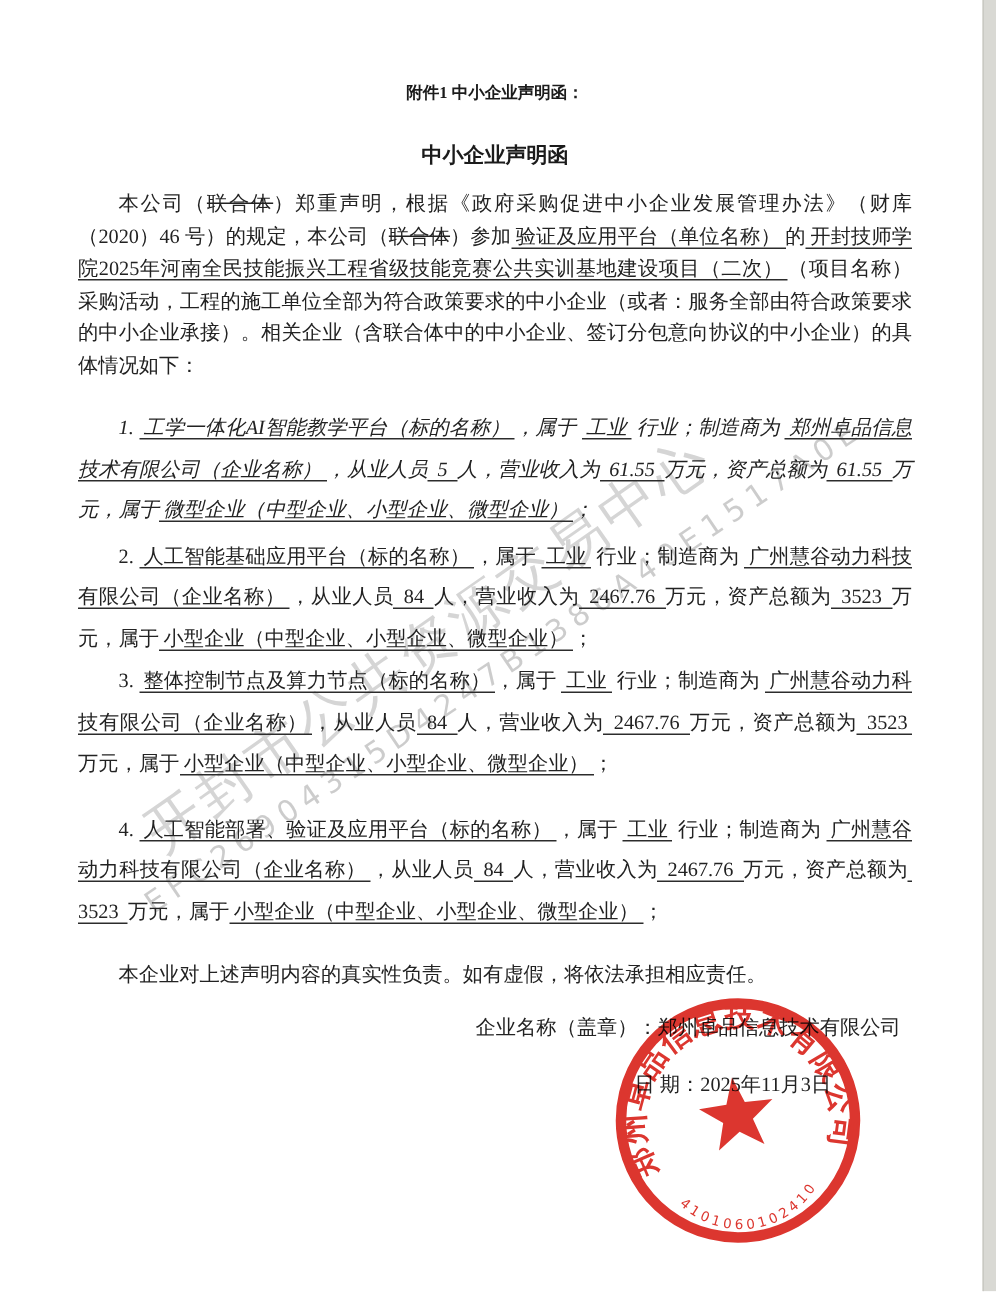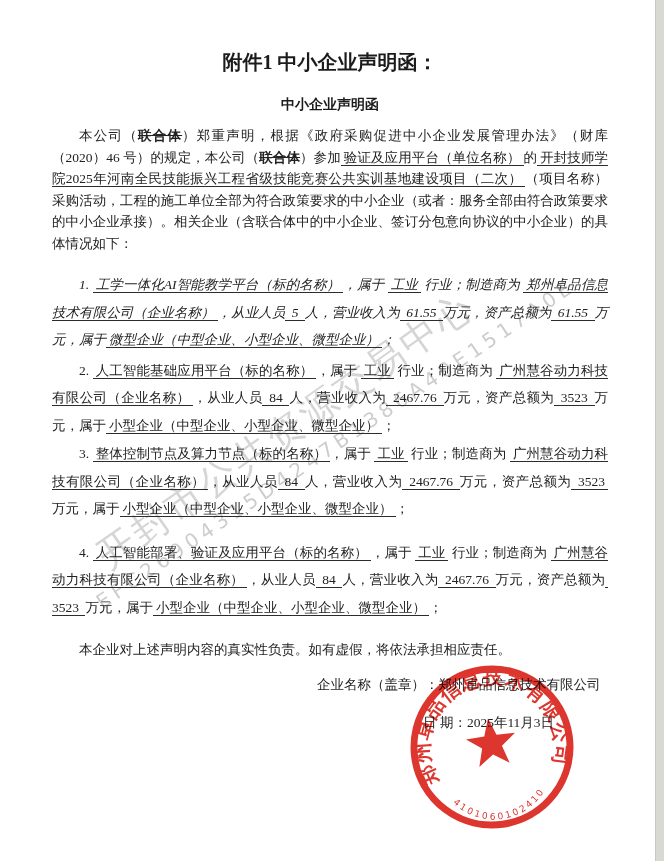--- a/index.html
+++ b/index.html
@@ -27,42 +27,42 @@
   }
   .wm-code{
     left:104px;top:592px;font-size:20px;letter-spacing:5px;
     color:#a9a9a9;opacity:.58;
     transform:rotate(-34deg);transform-origin:0 100%;
     font-family:"DejaVu Sans","Liberation Sans",sans-serif;
   }
   
   .att-title{
     position:relative;z-index:1;margin:53px 0 0;text-align:center;
-    font-size:20px;line-height:18px;font-weight:bold;color:#1b1b1b;
+    font-size:11px;line-height:18px;font-weight:bold;color:#1b1b1b;
   }
   .doc-title{
     position:relative;z-index:1;margin:26px 0 0;text-align:center;
     font-size:14px;line-height:16px;font-weight:bold;color:#1b1b1b;
   }
   
   .doc-body{position:relative;z-index:1;}
   .para{
     margin:0;font-size:13.5px;text-align:justify;
     text-indent:2em;color:#222222;
   }
   .intro{margin-top:12px;line-height:21.5px;}
   .item{line-height:27.5px;}
   .item1{margin-top:17px;font-style:italic;}
   .item2{margin-top:3px;}
   .item3{margin-top:1px;}
   .item4{margin-top:16px;}
   .closing{margin-top:41px;line-height:22px;}
   .resp{margin-top:18px;line-height:22px;}
   .u{border-bottom:1px solid #2c2c2c;padding:0 3px;}
-  .k{text-decoration:line-through;font-weight:bold;}
+  .k{text-decoration:line-through;}
   
   .sign-line{
     position:relative;z-index:1;margin:0;font-size:13.5px;line-height:22px;color:#222222;
   }
   .sign-company{margin-top:13px;padding-left:265px;}
   .sign-date{margin-top:16px;padding-left:371px;}
   
   .stamp{
     position:absolute;left:407px;top:662px;width:170px;height:170px;
     z-index:2;transform:rotate(-8deg);

